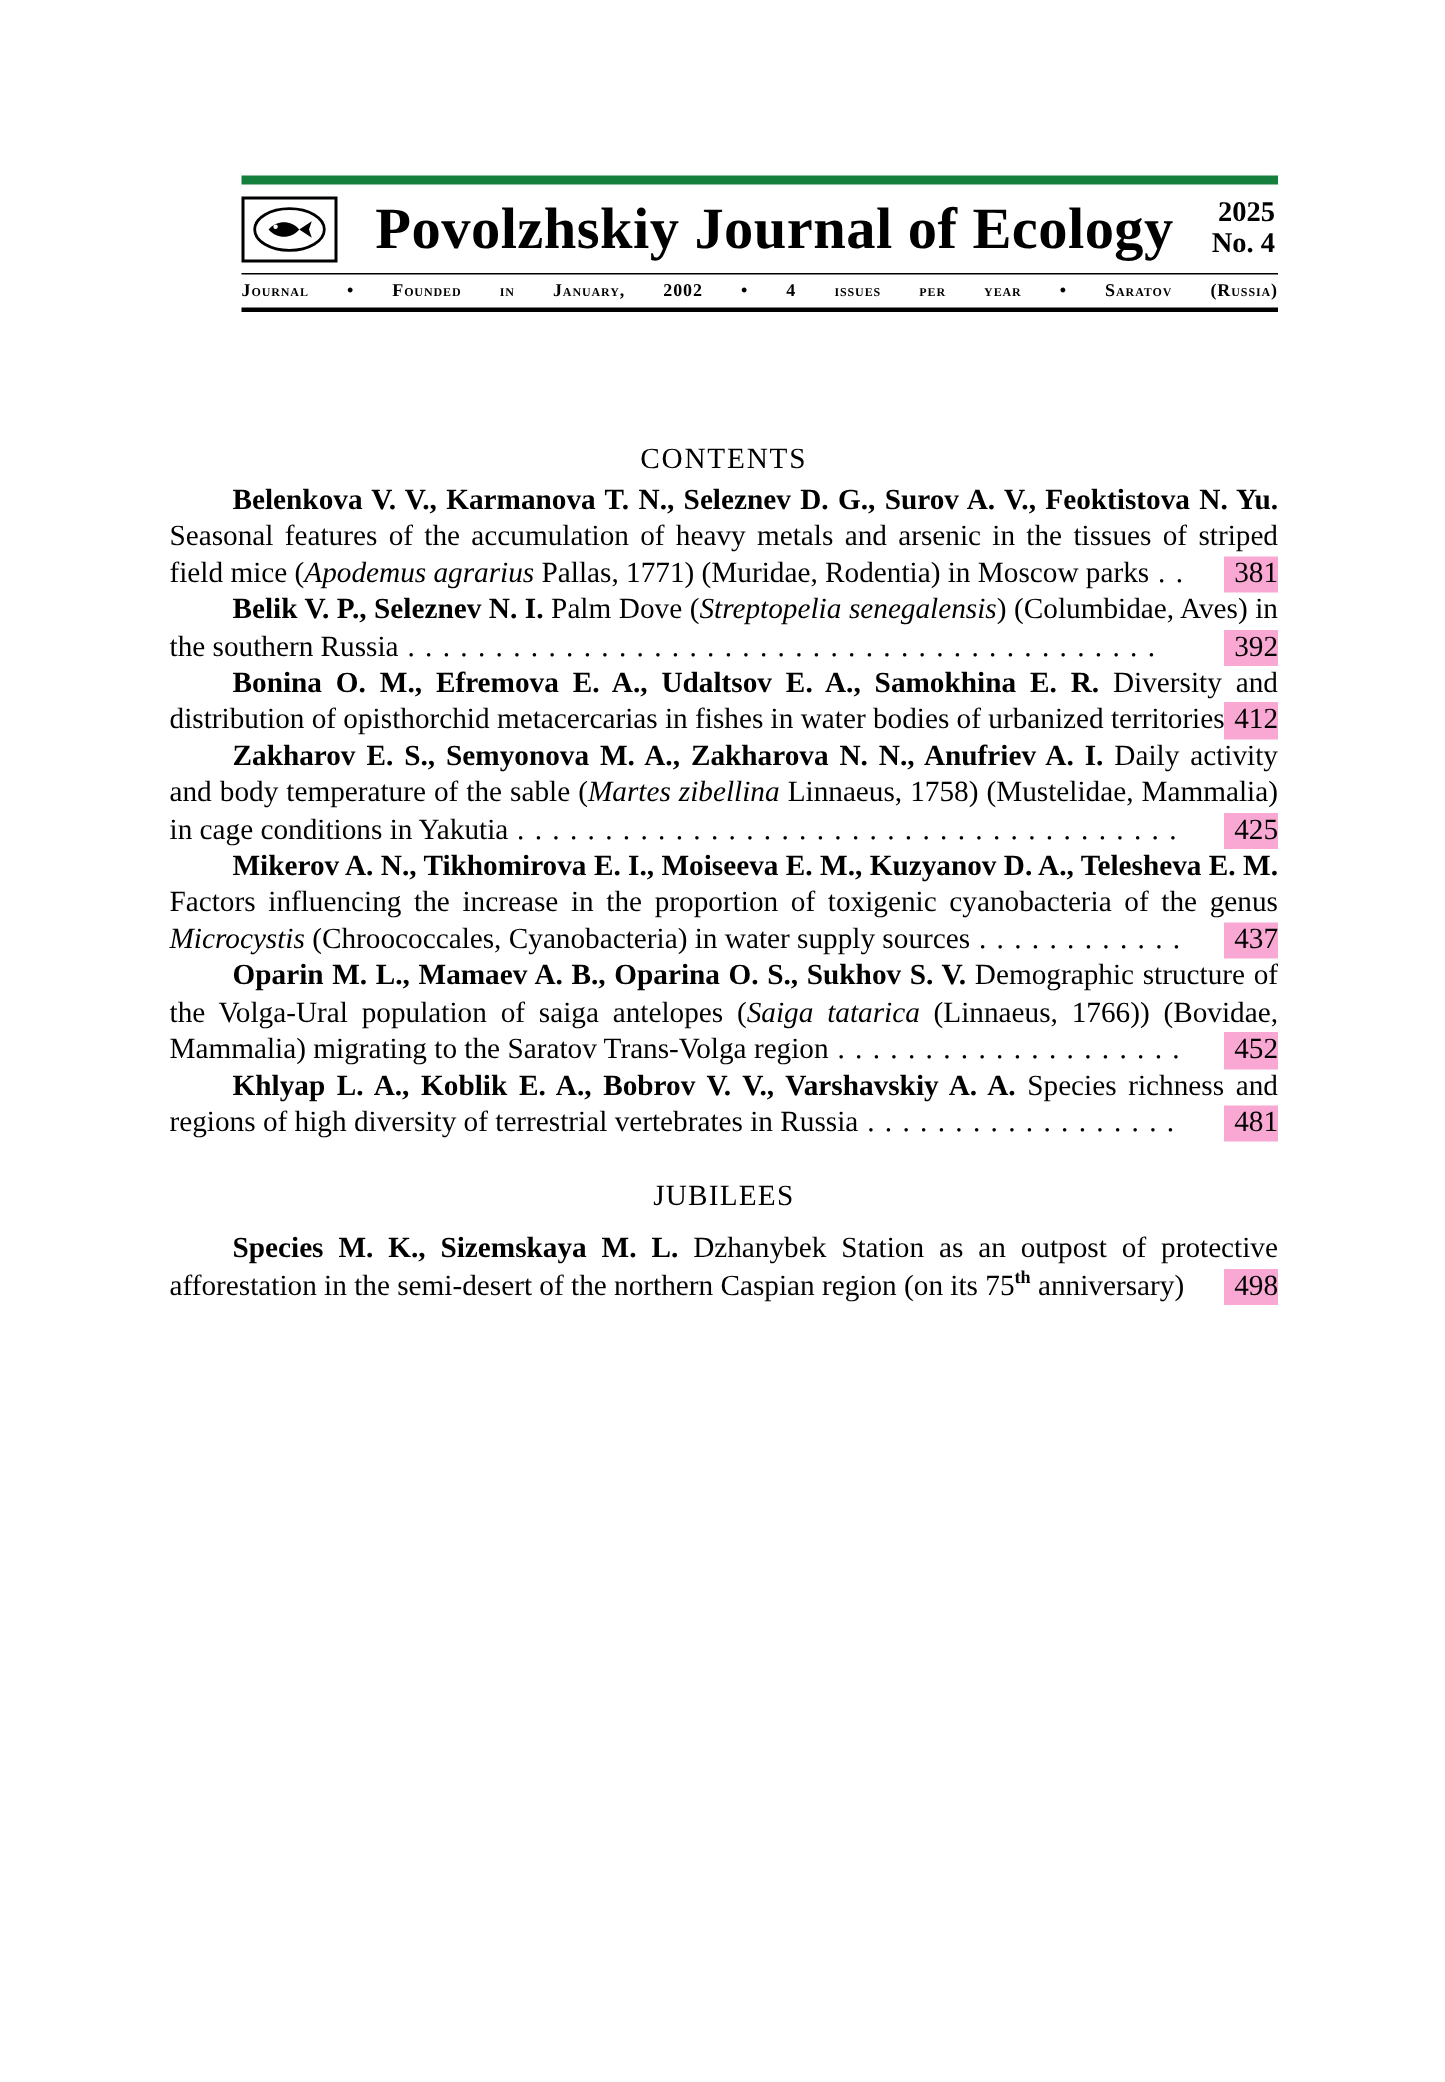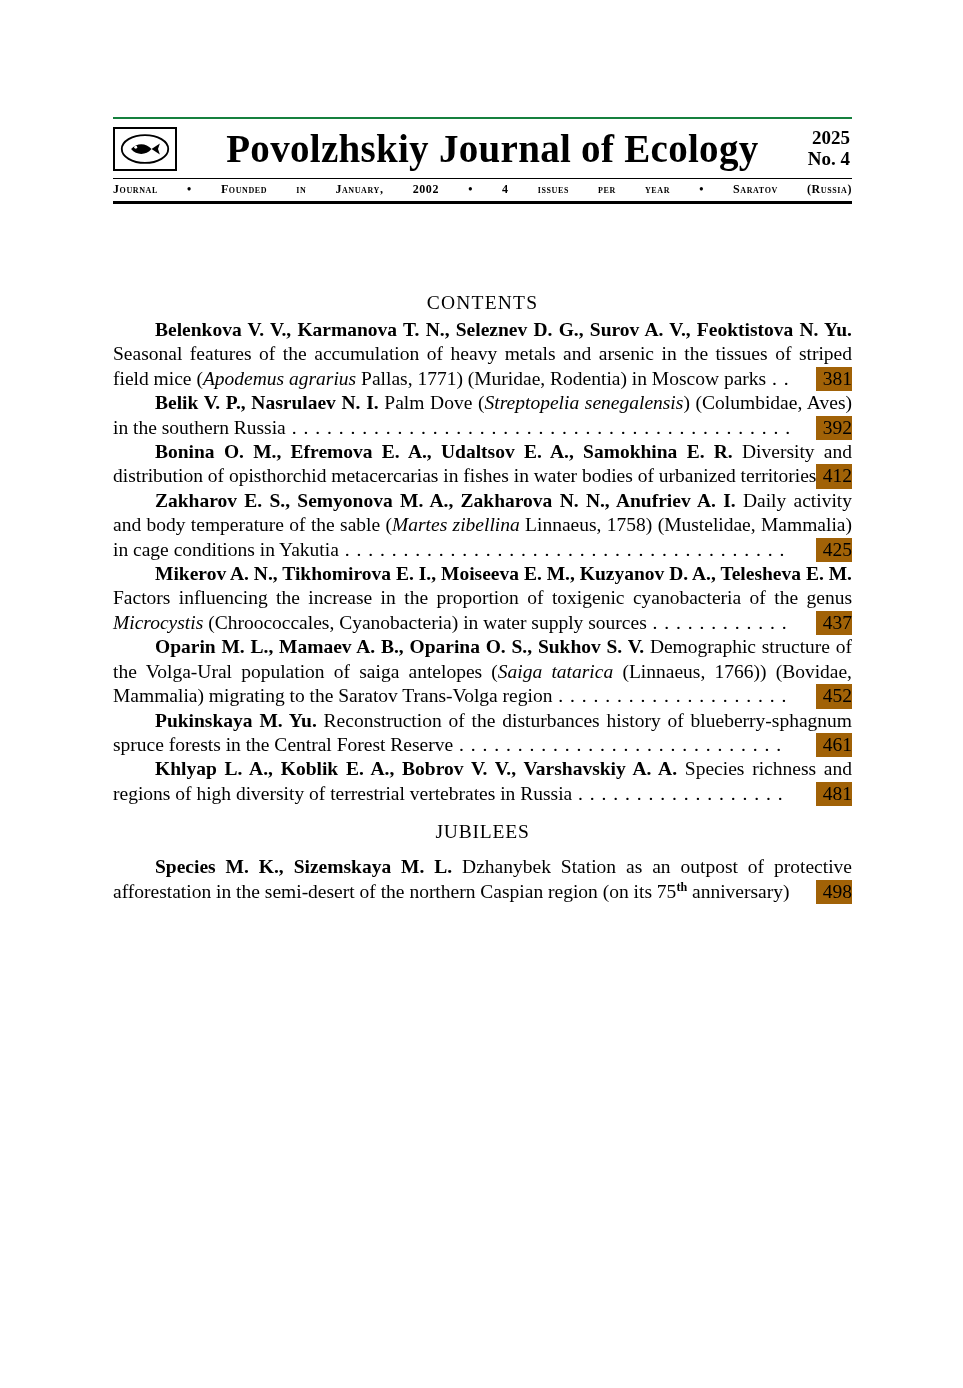--- a/index.html
+++ b/index.html
@@ -9,21 +9,21 @@
     font-family: "Liberation Serif", "DejaVu Serif", serif;
   }
   .page {
     width: 963px;
     min-height: 1388px;
     margin: 0 auto;
     background: #fff;
     padding: 117px 111px 60px 113px;
   }
   
-  .masthead { border-top: 2px solid #15803d; }
+  .masthead { border-top: 6px solid #15803d; margin-left: 48px; }
   .mast-row {
     display: flex;
     align-items: center;
     gap: 12px;
     padding: 8px 0 7px 0;
   }
   .logo-box {
     width: 64px;
     height: 44px;
     border: 2px solid #000;
@@ -66,21 +66,21 @@
   
   .contents-heading {
     margin-top: 88px;
     margin-bottom: 4px;
     text-align: center;
     font-size: 19.5px;
     font-weight: normal;
     letter-spacing: 1.2px;
   }
   .jubilees-heading {
-    margin-top: 15px;
+    margin-top: 26px;
     margin-bottom: 12px;
     text-align: center;
     font-size: 19.5px;
     font-weight: normal;
     letter-spacing: 0.8px;
   }
   .entries {
     font-size: 19.5px;
     line-height: 24.4px;
   }
@@ -90,21 +90,21 @@
     text-indent: 42px;
   }
   .entry .b { font-weight: bold; }
   .entry .i { font-style: italic; }
   .entry sup { font-size: 62%; vertical-align: super; line-height: 0; font-weight: bold; }
   .leader { letter-spacing: 1px; }
   .page-num {
     position: absolute;
     right: 0;
     bottom: 0;
-    background: #a16207;
+    background: #f9a8d4;
     padding-left: 7px;
     text-indent: 0;
   }
 </style>
 </head>
 <body>
 
 <div class="page">
 
   <header class="masthead">
@@ -124,26 +124,25 @@
       </div>
     </div>
     <div class="tagline-wrap">
       <div class="tagline">Journal • Founded in January, 2002 • 4 issues per year • Saratov (Russia)</div>
     </div>
   </header>
 
   <h2 class="contents-heading">CONTENTS</h2>
   <section class="entries">
       <div class="entry"><span class="b">Belenkova V. V., Karmanova T. N., Seleznev D. G., Surov A. V., Feoktistova N. Yu.</span><span> Seasonal features of the accumulation of heavy metals and arsenic in the tissues of striped field mice (</span><span class="i">Apodemus agrarius</span><span> Pallas, 1771) (Muridae, Rodentia) in Moscow parks</span><span class="leader"> . .</span><span class="page-num">381</span></div>
-      <div class="entry"><span class="b">Belik V. P., Nasrulaev N. I.</span><span> Palm Dove (</span><span class="i">Streptopelia senegalensis</span><span>) (Columbidae, Aves) in the southern Russia</span><span class="leader"> . . . . . . . . . . . . . . . . . . . . . . . . . . . . . . . . . . . . . . . . . . .</span><span class="page-num">392</span></div>
+      <div class="entry"><span class="b">Belik V. P., Seleznev N. I.</span><span> Palm Dove (</span><span class="i">Streptopelia senegalensis</span><span>) (Columbidae, Aves) in the southern Russia</span><span class="leader"> . . . . . . . . . . . . . . . . . . . . . . . . . . . . . . . . . . . . . . . . . . .</span><span class="page-num">392</span></div>
       <div class="entry"><span class="b">Bonina O. M., Efremova E. A., Udaltsov E. A., Samokhina E. R.</span><span> Diversity and distribution of opisthorchid metacercarias in fishes in water bodies of urbanized territories</span><span class="leader"></span><span class="page-num">412</span></div>
       <div class="entry"><span class="b">Zakharov E. S., Semyonova M. A., Zakharova N. N., Anufriev A. I.</span><span> Daily activity and body temperature of the sable (</span><span class="i">Martes zibellina</span><span> Linnaeus, 1758) (Mustelidae, Mammalia) in cage conditions in Yakutia</span><span class="leader"> . . . . . . . . . . . . . . . . . . . . . . . . . . . . . . . . . . . . . .</span><span class="page-num">425</span></div>
       <div class="entry"><span class="b">Mikerov A. N., Tikhomirova E. I., Moiseeva E. M., Kuzyanov D. A., Telesheva E. M.</span><span> Factors influencing the increase in the proportion of toxigenic cyanobacteria of the genus </span><span class="i">Microcystis</span><span> (Chroococcales, Cyanobacteria) in water supply sources</span><span class="leader"> . . . . . . . . . . . .</span><span class="page-num">437</span></div>
       <div class="entry"><span class="b">Oparin M. L., Mamaev A. B., Oparina O. S., Sukhov S. V.</span><span> Demographic structure of the Volga-Ural population of saiga antelopes (</span><span class="i">Saiga tatarica</span><span> (Linnaeus, 1766)) (Bovidae, Mammalia) migrating to the Saratov Trans-Volga region</span><span class="leader"> . . . . . . . . . . . . . . . . . . . .</span><span class="page-num">452</span></div>
-      <div class="entry"><span class="b">Pukinskaya M. Yu.</span><span> Reconstruction of the disturbances history of blueberry-sphagnum spruce forests in the Central Forest Reserve</span><span class="leader"> . . . . . . . . . . . . . . . . . . . . . . . . . . . .</span><span class="page-num">461</span></div>
       <div class="entry"><span class="b">Khlyap L. A., Koblik E. A., Bobrov V. V., Varshavskiy A. A.</span><span> Species richness and regions of high diversity of terrestrial vertebrates in Russia</span><span class="leader"> . . . . . . . . . . . . . . . . . .</span><span class="page-num">481</span></div>
     </section>
 
   <h2 class="jubilees-heading">JUBILEES</h2>
   <section class="entries">
       <div class="entry"><span class="b">Species M. K., Sizemskaya M. L.</span><span> Dzhanybek Station as an outpost of protective afforestation in the semi-desert of the northern Caspian region (on its 75</span><sup>th</sup><span> anniversary)</span><span class="leader"></span><span class="page-num">498</span></div>
     </section>
 
 </div>
 

